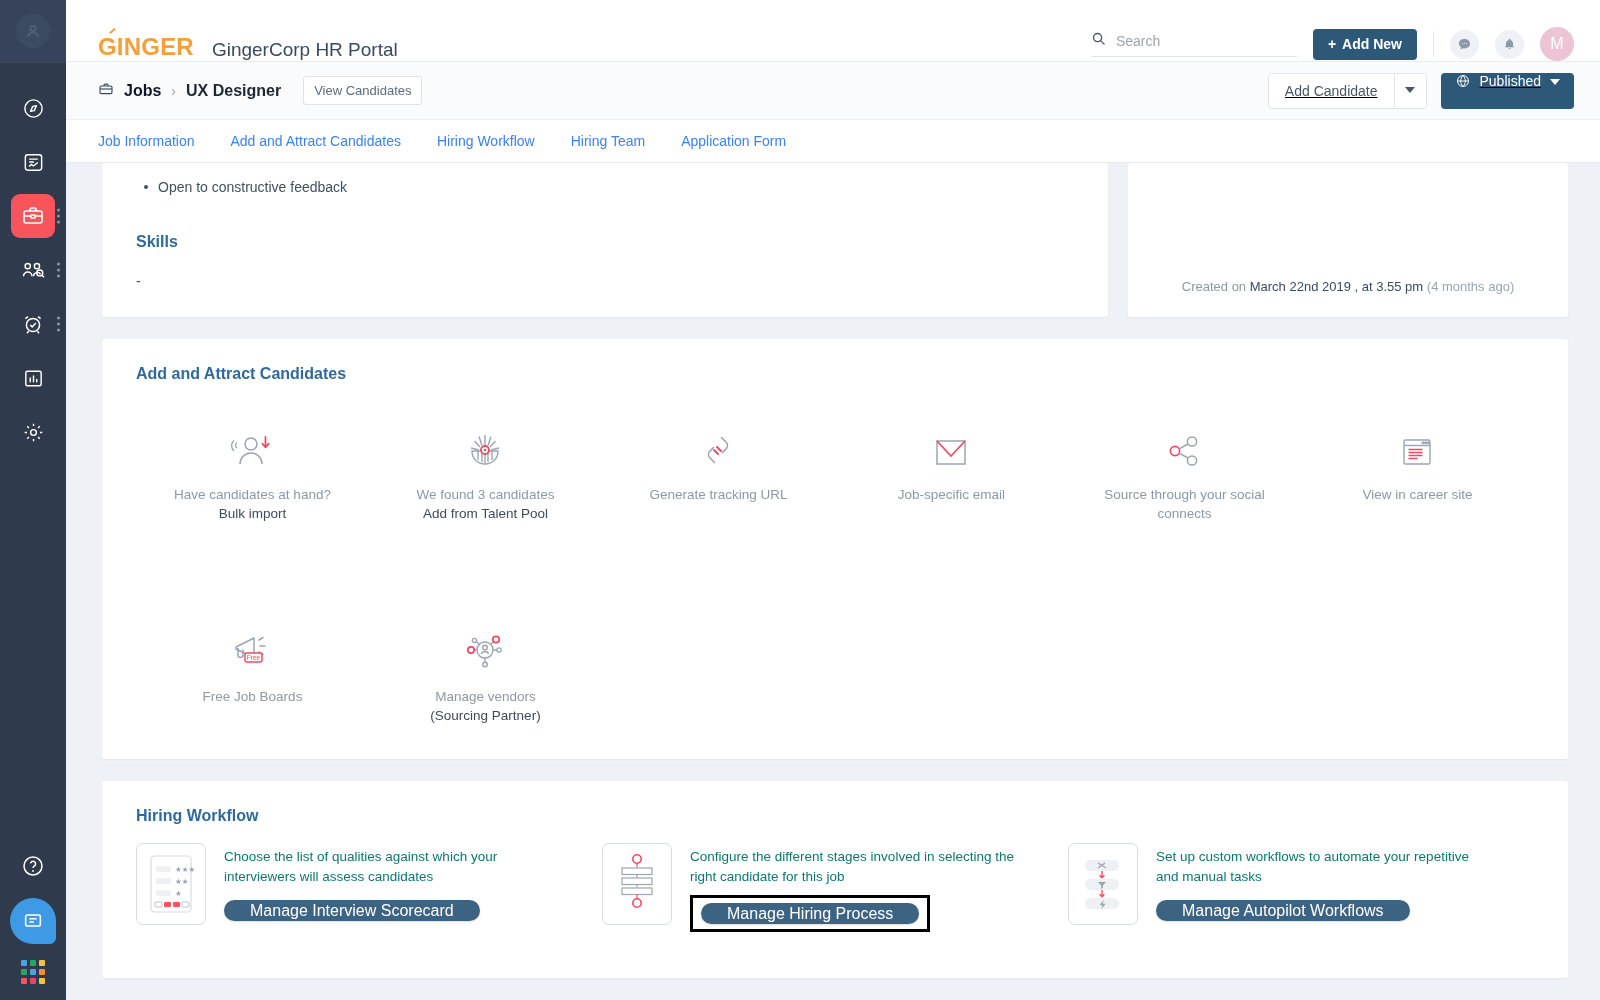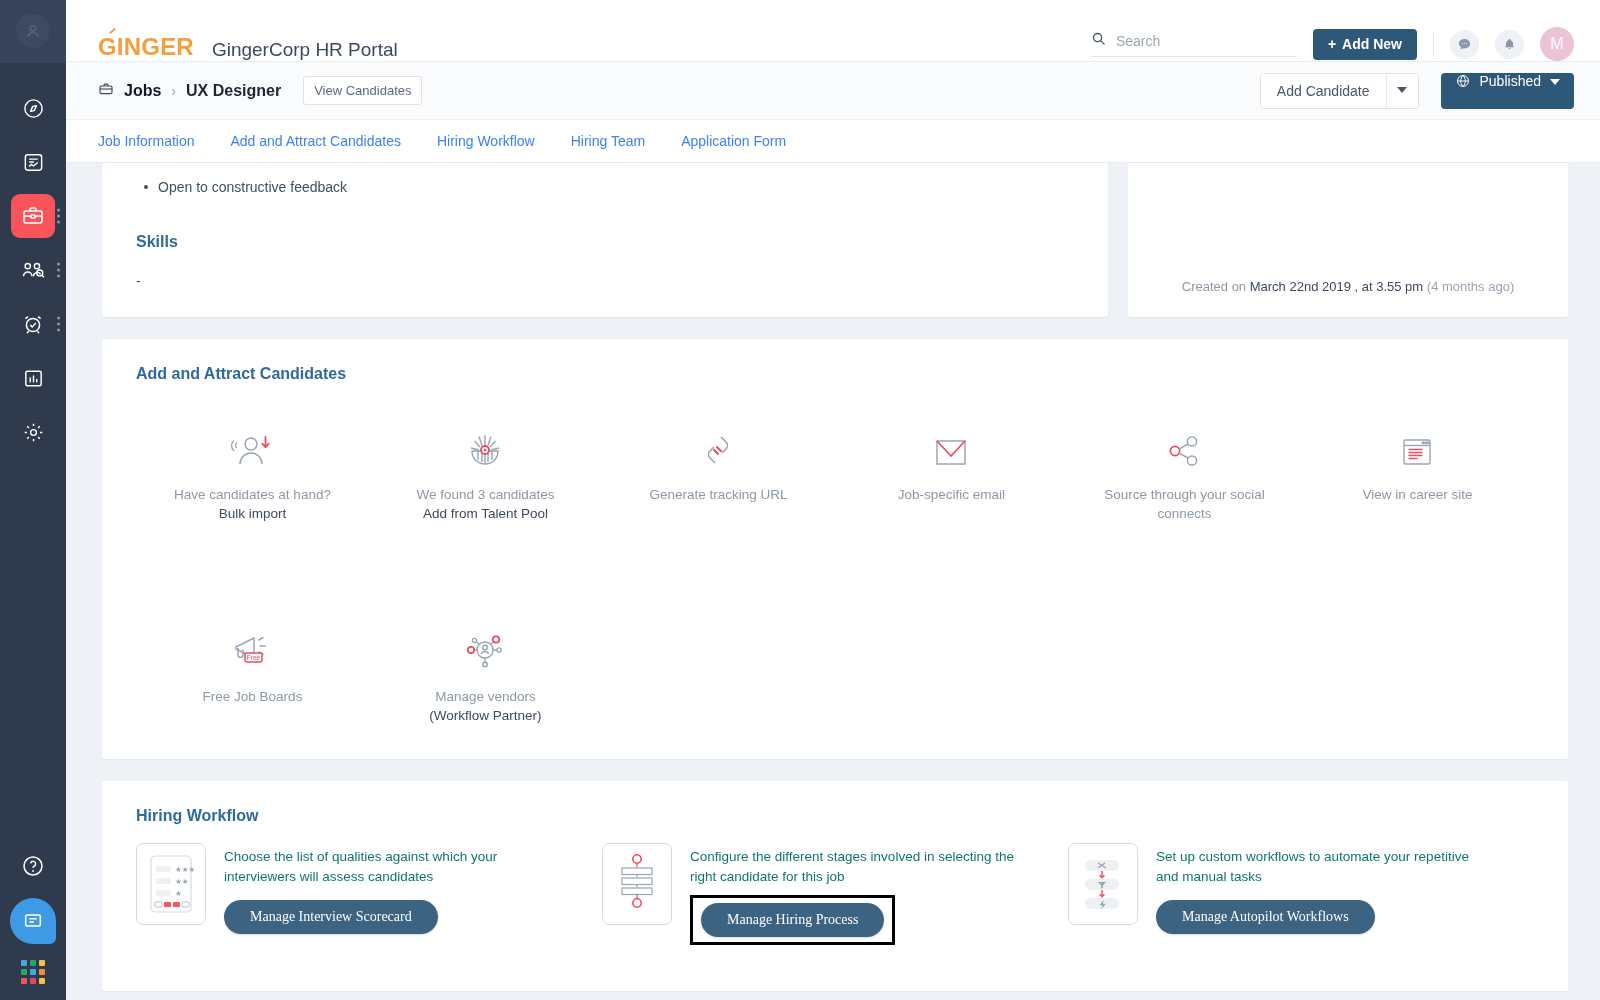--- a/index.html
+++ b/index.html
@@ -107,21 +107,21 @@
   }
   .crumb { display: flex; align-items: center; gap: 10px; }
   .crumb-link { font-size: 16px; font-weight: bold; color: #0f172a; cursor: pointer; }
   .crumb-sep { color: #97a1ae; font-size: 14px; }
   .crumb-cur { font-size: 16px; font-weight: bold; color: #1d2733; }
   .btn-ghost {
     border: 1px solid #dfe3e8; background: #fff; color: #5d6b7e;
     font-size: 13px; padding: 6px 10px; border-radius: 3px; cursor: pointer;
     margin-left: 12px; font-family: "Liberation Sans", sans-serif;
   }
-  .crumbbar-right { margin-left: auto; display: flex; align-items: center; gap: 22px; }
+  .crumbbar-right { margin-left: auto; display: flex; align-items: center; gap: 14px; text-decoration: underline; }
   .split-btn { display: flex; border: 1px solid #dfe3e8; border-radius: 4px; background: #fff; overflow: hidden; }
   .split-btn .sb-main {
     padding: 0 16px; height: 34px; display: flex; align-items: center;
     font-size: 14px; color: #4a5668; cursor: pointer; background: #fff; border: 0;
     font-family: "Liberation Sans", sans-serif;
   }
   .split-btn .sb-caret {
     width: 32px; height: 34px; display: flex; align-items: center; justify-content: center;
     border-left: 1px solid #e4e8ed; cursor: pointer; background: #fff;
   }
@@ -186,22 +186,22 @@
   .wf-item { flex: 1; display: flex; gap: 18px; align-items: flex-start; }
   .wf-thumb {
     width: 70px; height: 82px; border: 1px solid #d7dce2; border-radius: 7px;
     background: #fff; flex: 0 0 70px;
     display: flex; align-items: center; justify-content: center;
   }
   .wf-body { padding-top: 4px; }
   .wf-desc { font-size: 13.5px; color: #0f766e; line-height: 20px; max-width: 330px; }
   .btn-pill {
     margin-top: 13px; background: #3d6383; color: #fff; border: 0;
-    border-radius: 18px; height: 34px; padding: 0 26px; font-size: 14px;
-    cursor: pointer; font-family: Liberation Serif, serif;
+    border-radius: 18px; height: 21px; padding: 0 26px; font-size: 16px;
+    cursor: pointer; font-family: Liberation Sans, sans-serif;
     box-shadow: 0 1px 2px rgba(0,0,0,.15);
   }
   .focus-ring { display: inline-block; border: 3px solid #000; padding: 5px 8px; margin-top: 8px; }
   .focus-ring .btn-pill { margin-top: 0; }
 </style>
 </head>
 <body>
 
 <div id="app">
 
@@ -554,21 +554,21 @@
                     <path d="M20.3 27a4 4 0 017.4 0"></path>
                   <path d="M18.5 17.5l-3.5-3M29.5 17.5l4-3.5M16 23h-4M32 23h4M24 31v4"></path>
                   <circle cx="13.5" cy="13.5" r="2.1"></circle>
                   <circle cx="35" cy="12.5" r="3.2" stroke="#ef4b60" stroke-width="1.7"></circle>
                   <circle cx="10" cy="23" r="3.2" stroke="#ef4b60" stroke-width="1.7"></circle>
                   <circle cx="38" cy="23" r="2.1"></circle>
                   <circle cx="24" cy="37.5" r="2.3"></circle>
                 </svg>
               </div>
               <div class="t1">Manage vendors</div>
-              <div class="t2">(Workflow Partner)</div>
+              <div class="t2">(Sourcing Partner)</div>
             </div>
 
           </div>
         </div>
 
         <div class="card section" style="padding-bottom:46px">
           <h2>Hiring Workflow</h2>
 
           <div class="wf-row">
 

